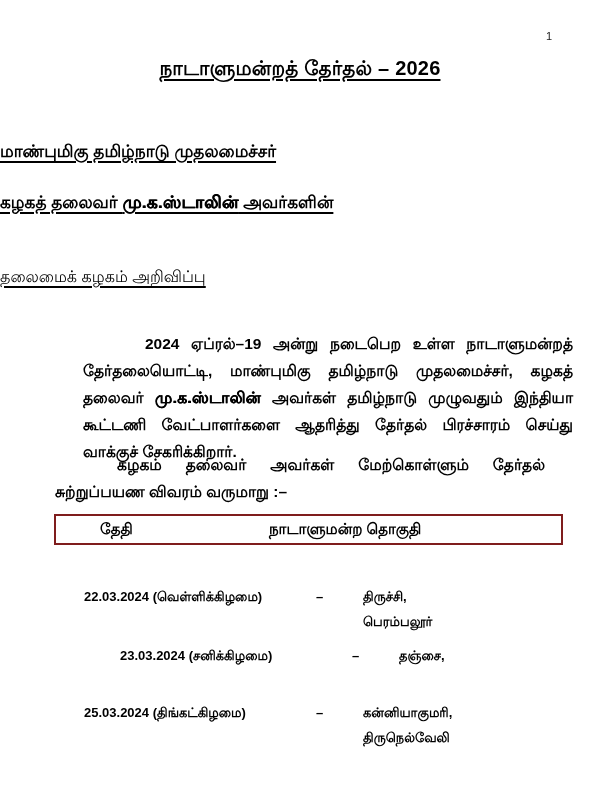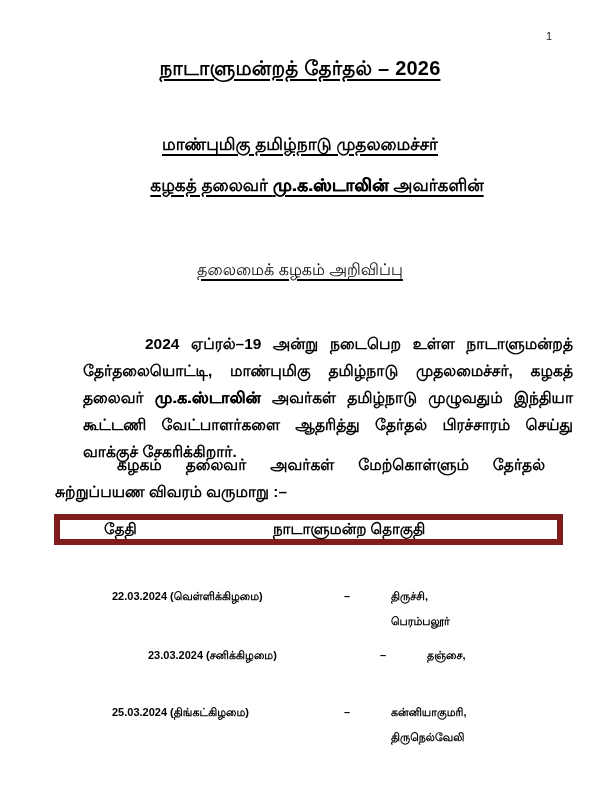--- a/index.html
+++ b/index.html
@@ -35,26 +35,26 @@
   }
   .u {
     text-decoration: underline;
     text-underline-offset: 4px;
     text-decoration-thickness: 1.5px;
   }
   .subtitle {
     position: absolute;
     left: 0;
     width: 100%;
-    text-align: center;
     font-size: 17px;
     font-weight: 700;
+    margin-top: 7px;
   }
   .s1 { top: 135px; }
-  .s2 { top: 176px; padding-left: 34px; }
+  .s2 { top: 186px; }
   .s3 { top: 219px; }
   .s4 { top: 261px; font-weight: 400; font-size: 16px; }
   .xb {
     text-shadow: 0.6px 0 0 currentColor;
     letter-spacing: 0.3px;
   }
   .para {
     position: absolute;
     left: 55px;
     width: 490px;
@@ -64,44 +64,44 @@
     text-align: justify;
   }
   #para1 { top: 330px; text-indent: 62px; margin-left: 28px; }
   #para2 { top: 451px; text-indent: 62px; }
   .hdr-box {
     position: absolute;
     top: 514px;
     left: 54px;
     width: 509px;
     height: 31px;
-    border: 6px solid #7f1d1d;
+    border: 2px solid #7f1d1d;
     background: #ffffff;
     font-size: 15px;
     font-weight: 700;
   }
   .hdr-date {
     position: absolute;
     left: 44px;
     top: 50%;
     transform: translateY(-50%);
   }
   .hdr-const {
     position: absolute;
     left: 213px;
     top: 50%;
     transform: translateY(-50%);
   }
   .sched-row {
     position: absolute;
-    left: 112px;
+    left: 84px;
     width: 462px;
     display: grid;
     grid-template-columns: 232px 47px 1fr;
-    font-size: 11px;
+    font-size: 13px;
     font-weight: 700;
     line-height: 25px;
   }
   .r1 { top: 584px; }
   .r2 { top: 643px; margin-left: 36px; }
   .r3 { top: 700px; }
   .place { display: block; }
 </style>
 </head>
 <body>

